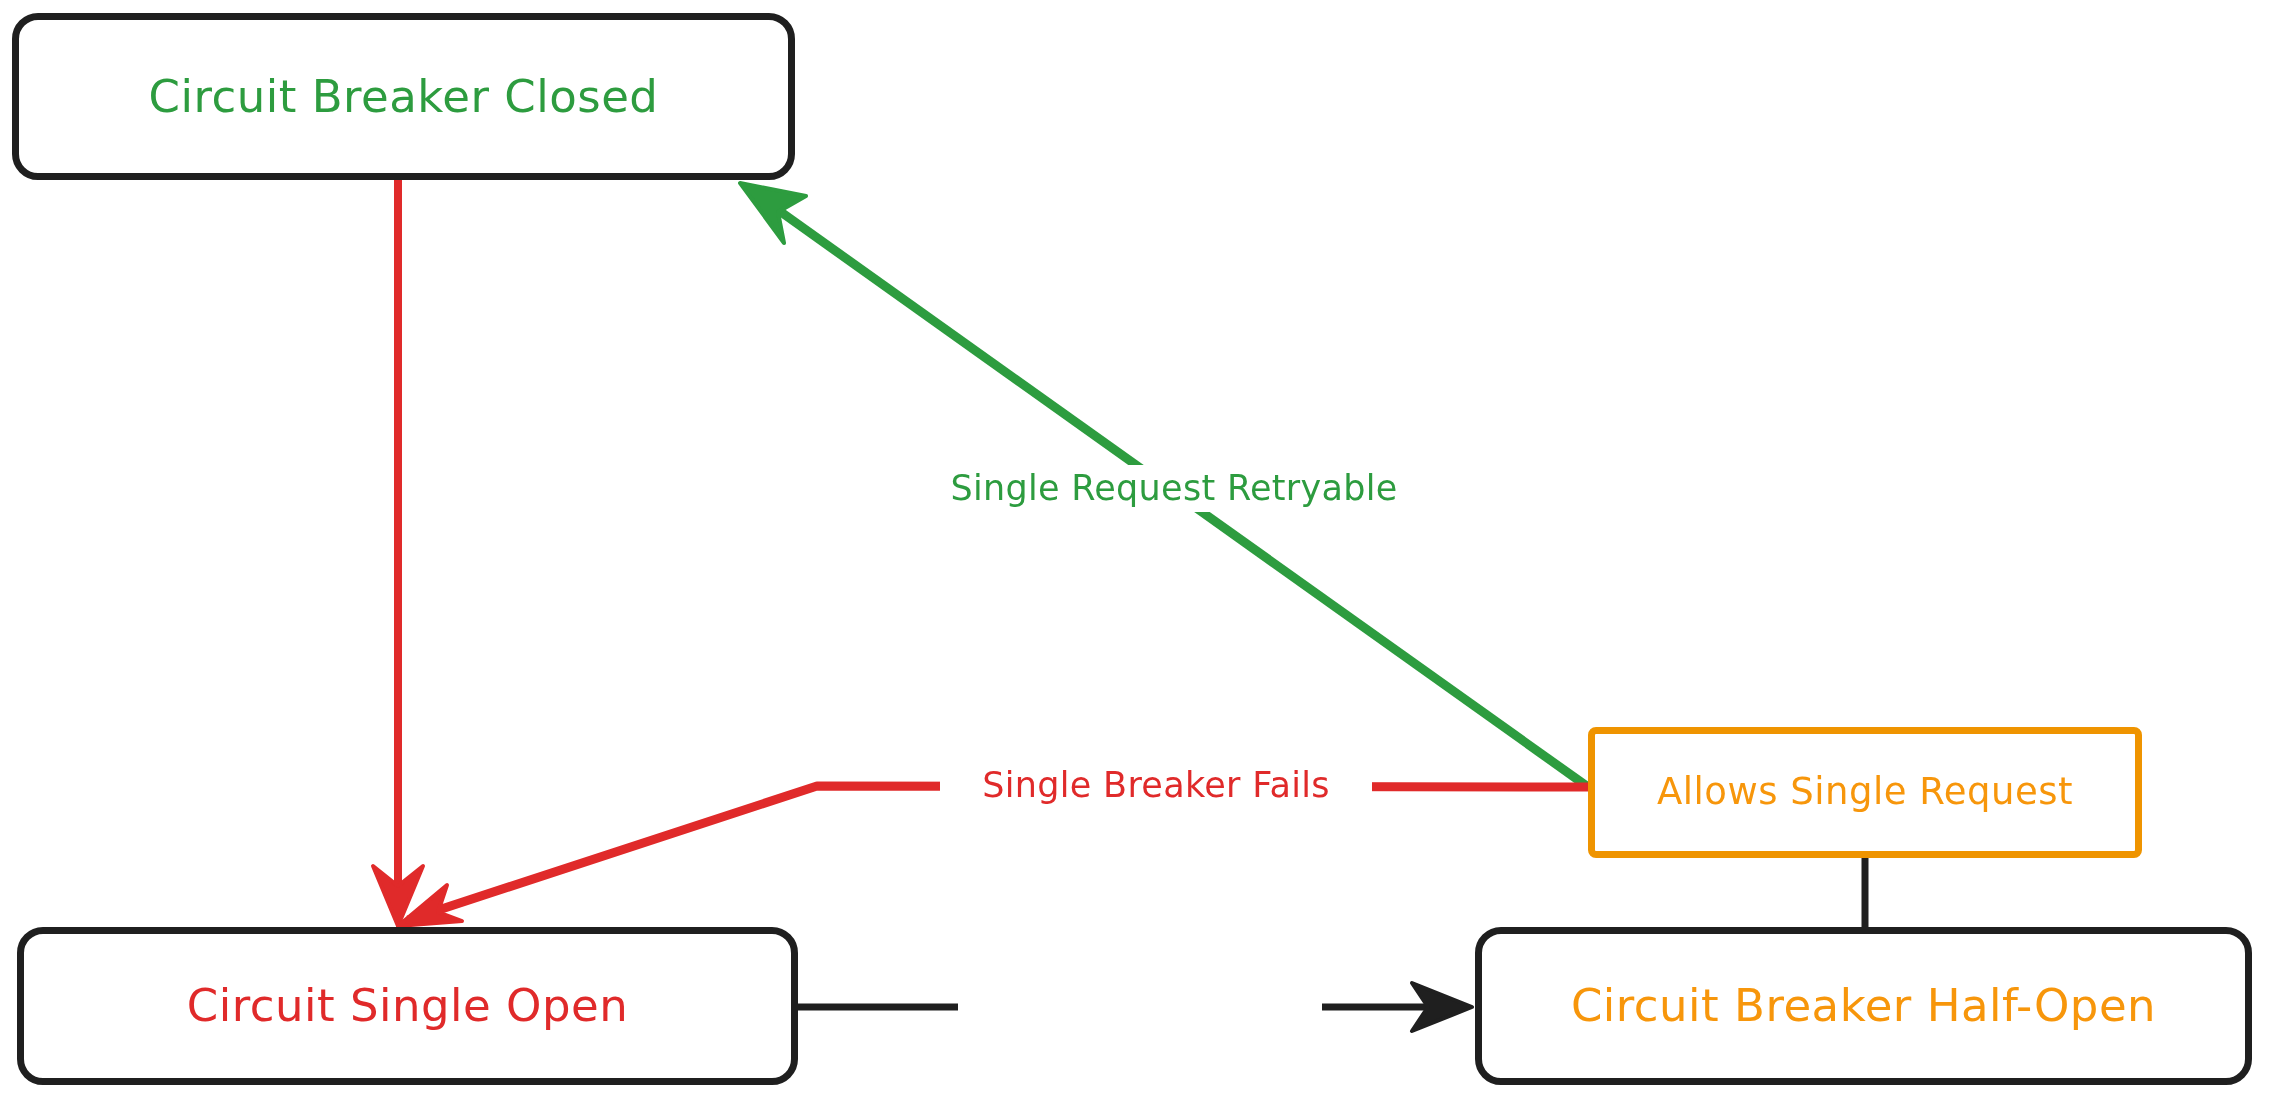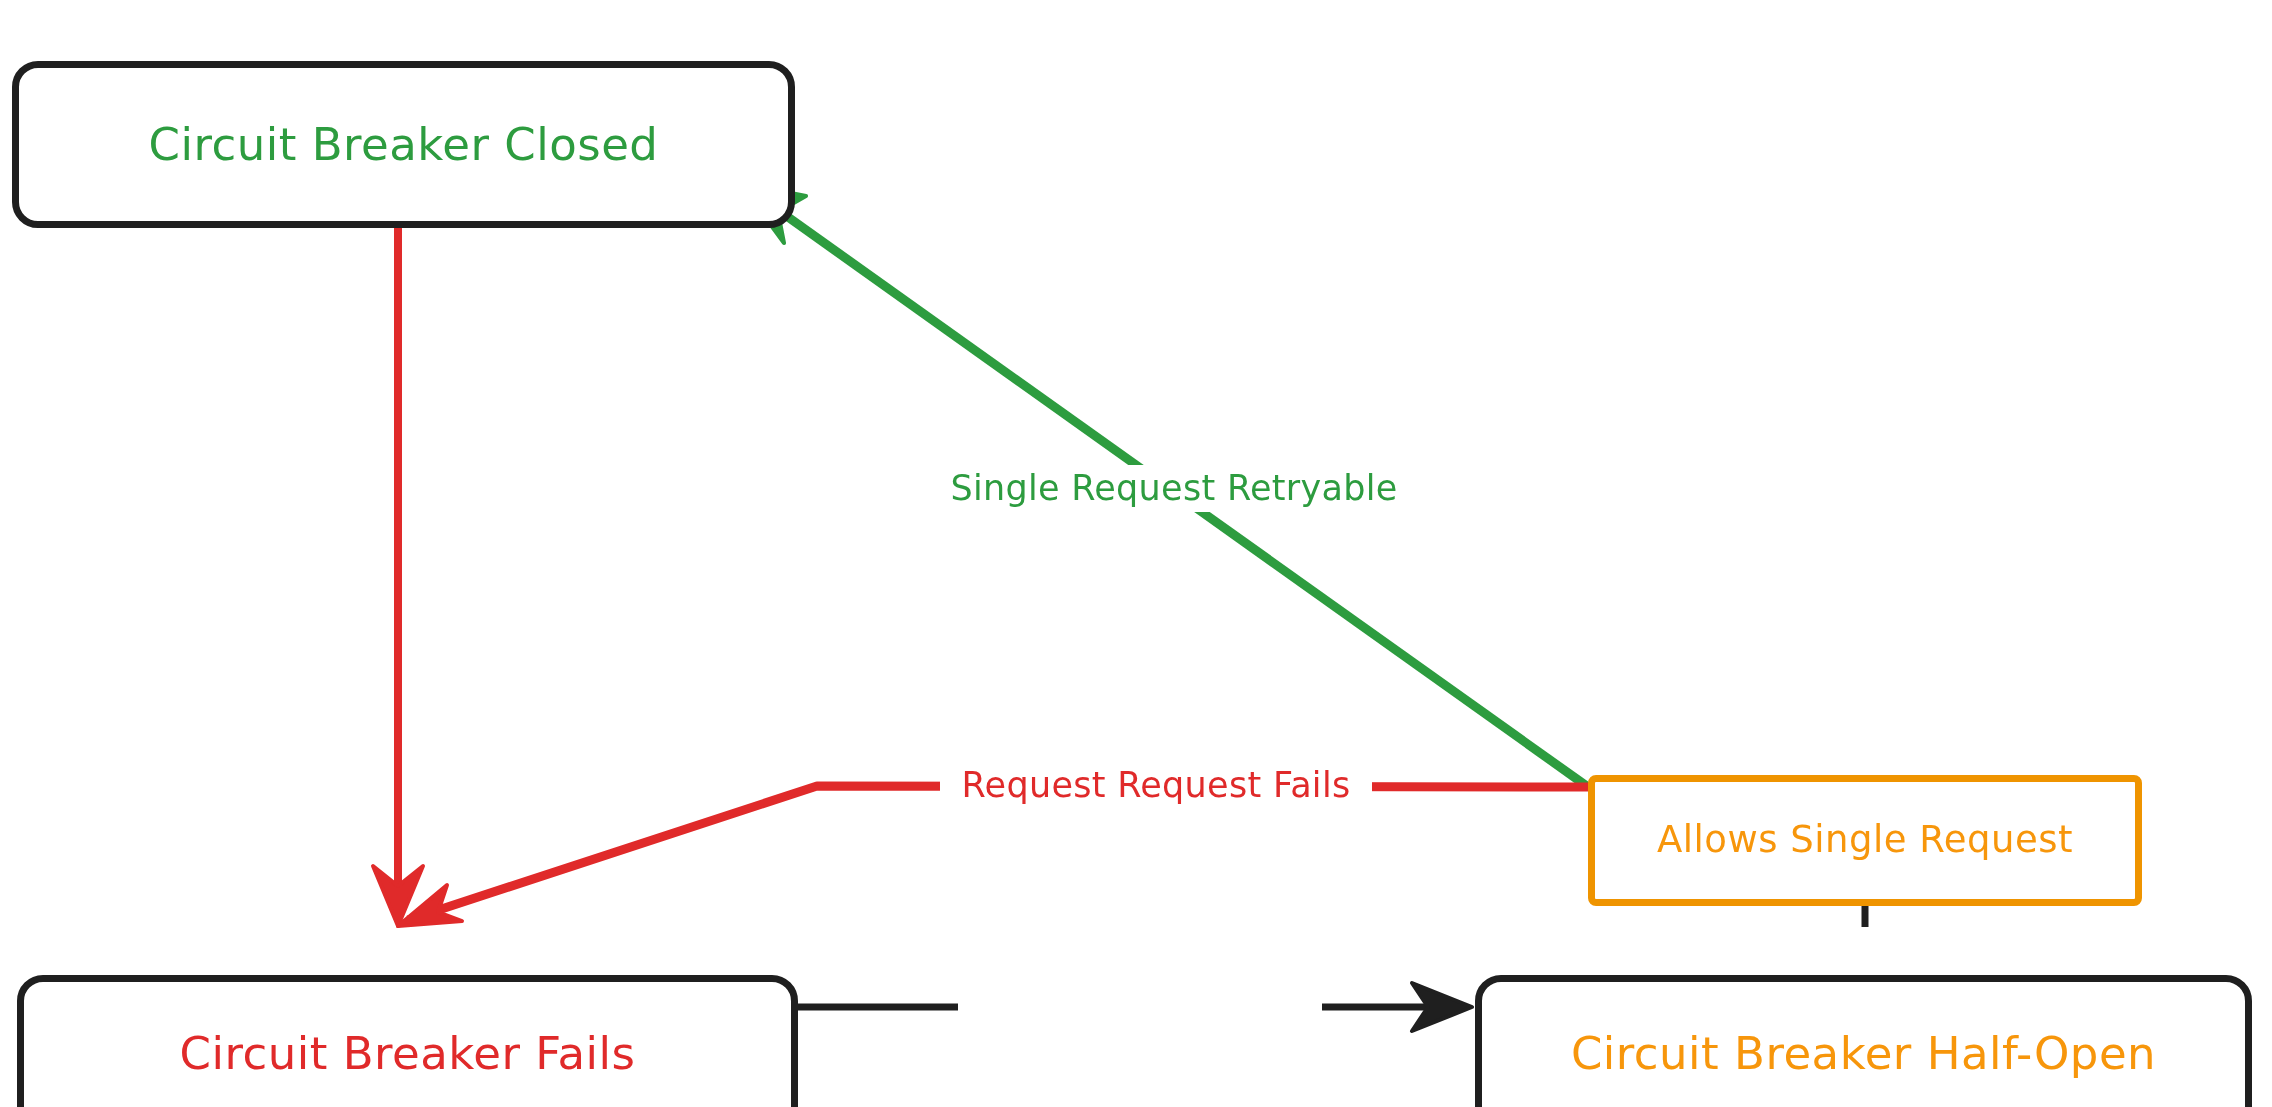--- a/index.html
+++ b/index.html
@@ -29,21 +29,20 @@
     position: absolute;
     box-sizing: border-box;
     display: flex;
     align-items: center;
     justify-content: center;
     background: #ffffff;
     border-radius: 26px;
     text-align: center;
     line-height: 1.15;
     z-index: 3;
-    margin-top: 48px;
   }
   .node-black {
     border: 7px solid #1f1f1f;
   }
   .node-orange {
     border: 7px solid #ef9400;
     border-radius: 8px;
   }
   .node-label {
     white-space: nowrap;
@@ -96,30 +95,30 @@
     <g>
       <path d="M 1865 858 L 1865 927" stroke="#1f1f1f" stroke-width="7" fill="none" stroke-linecap="butt"></path>
     </g>
   </svg>
 
   <div class="node node-black" style="left:12px; top:13px; width:783px; height:167px;">
     <span class="node-label lbl-green" style="font-size:45px;">Circuit Breaker Closed</span>
   </div>
 
   <div class="node node-black" style="left:17px; top:927px; width:781px; height:158px;">
-    <span class="node-label lbl-red" style="font-size:45px;">Circuit Breaker Fails</span>
+    <span class="node-label lbl-red" style="font-size:45px;">Circuit Single Open</span>
   </div>
 
   <div class="node node-orange" style="left:1588px; top:727px; width:554px; height:131px;">
     <span class="node-label lbl-orange" style="font-size:37px;">Allows Single Request</span>
   </div>
 
   <div class="node node-black" style="left:1475px; top:927px; width:777px; height:158px;">
     <span class="node-label lbl-orange" style="font-size:45px;">Circuit Breaker Half-Open</span>
   </div>
 
 
   <div class="edge-label lbl-green" style="left:918px; top:465px; width:500px; font-size:35px;">Single Request Retryable</div>
 
-  <div class="edge-label lbl-red" style="left:940px; top:762px; width:420px; font-size:35px;">Request Request Fails</div>
+  <div class="edge-label lbl-red" style="left:940px; top:762px; width:420px; font-size:35px;">Single Breaker Fails</div>
 
 
 </div>
 
 </body></html>

